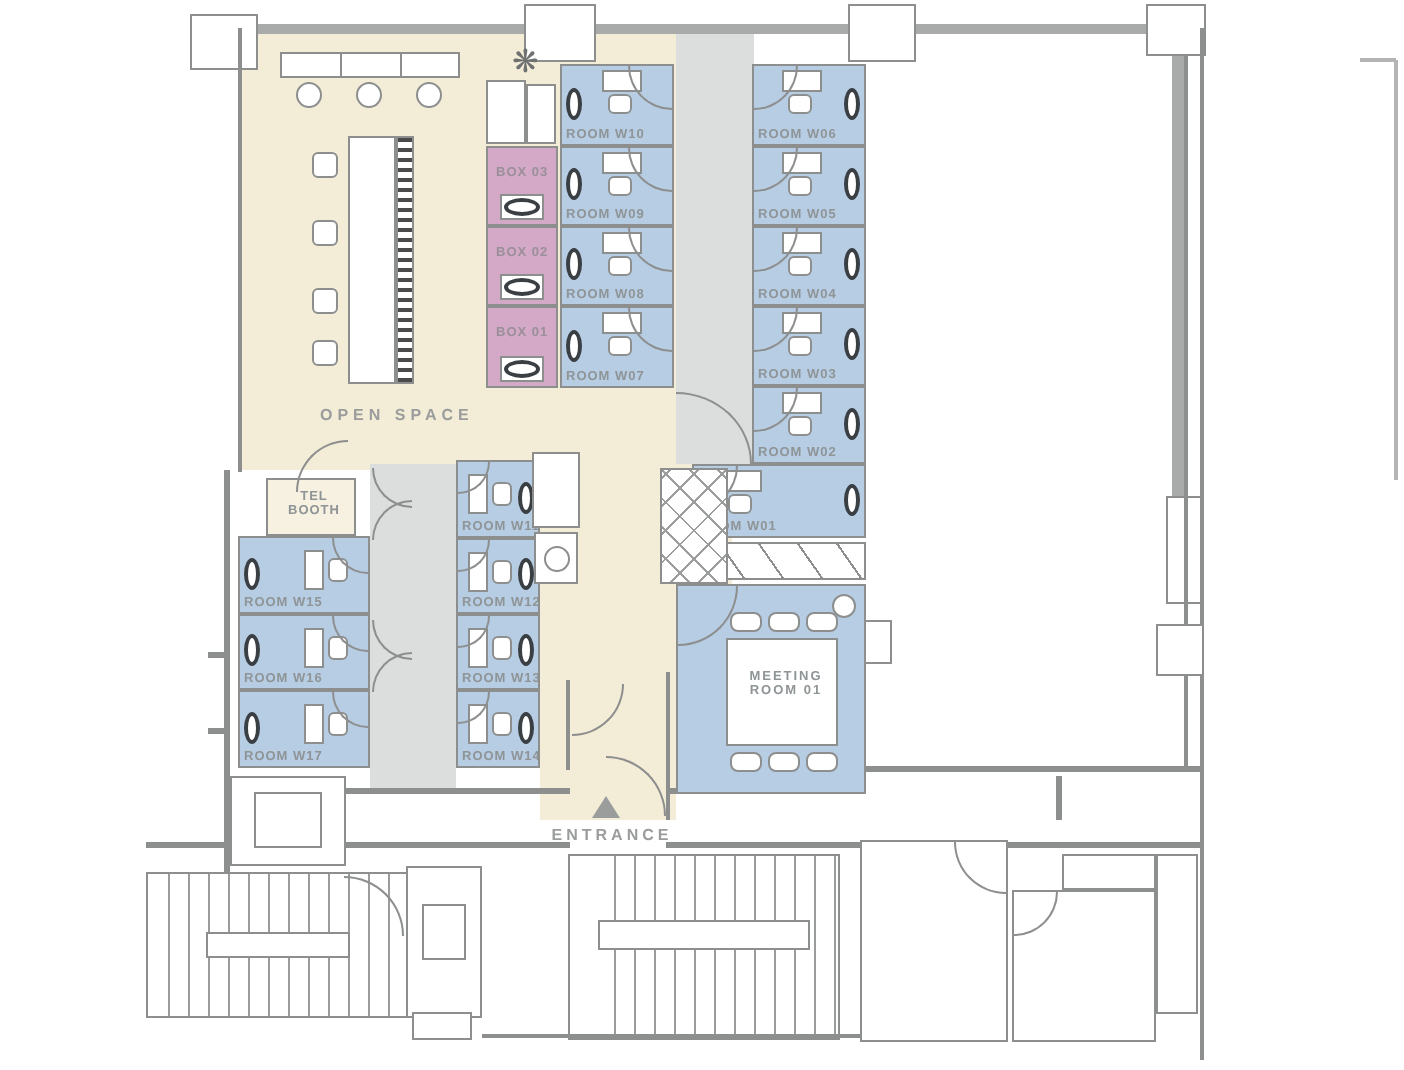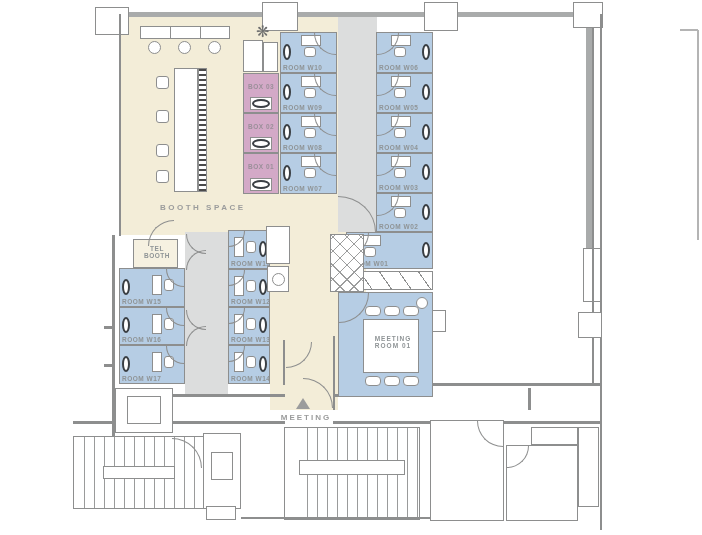--- a/index.html
+++ b/index.html
@@ -260,23 +260,23 @@
   <div class="arc free br" style="left:186px;top:250px;width:20px;height:20px;"></div>
   <div class="arc free tr" style="left:186px;top:310px;width:20px;height:20px;"></div>
   <div class="arc free br" style="left:186px;top:326px;width:20px;height:20px;"></div>
   <div class="arc free br" style="left:148px;top:220px;width:26px;height:26px;"></div>
 
   <div class="wall" style="left:283px;top:340px;width:2px;height:45px;"></div>
   <div class="wall" style="left:333px;top:336px;width:2px;height:74px;"></div>
   <div class="arc free tl" style="left:286px;top:342px;width:26px;height:26px;"></div>
   <div class="arc free bl" style="left:303px;top:378px;width:30px;height:30px;"></div>
   <div class="tri" style="left:296px;top:398px;"></div>
-  <div class="txt" style="left:260px;top:413px;width:92px;text-align:center;">MEETING</div>
-
-  <div class="txt" style="left:160px;top:203px;letter-spacing:2.5px;">BOOTH SPACE</div>
+  <div class="txt" style="left:260px;top:413px;width:92px;text-align:center;">ENTRANCE</div>
+
+  <div class="txt" style="left:160px;top:203px;letter-spacing:2.5px;">OPEN SPACE</div>
 
   <div class="corebox" style="left:115px;top:388px;width:58px;height:45px;">
     <div class="innerbox" style="left:11px;top:7px;width:34px;height:28px;"></div>
   </div>
   <div class="corebox" style="left:73px;top:436px;width:131px;height:73px;">
     <div class="treads" style="left:10px;"></div>
     <div class="landing" style="left:29px;top:29px;width:72px;height:13px;"></div>
   </div>
   <div class="arc free bl" style="left:172px;top:438px;width:30px;height:30px;"></div>
   <div class="corebox" style="left:203px;top:433px;width:38px;height:76px;">

